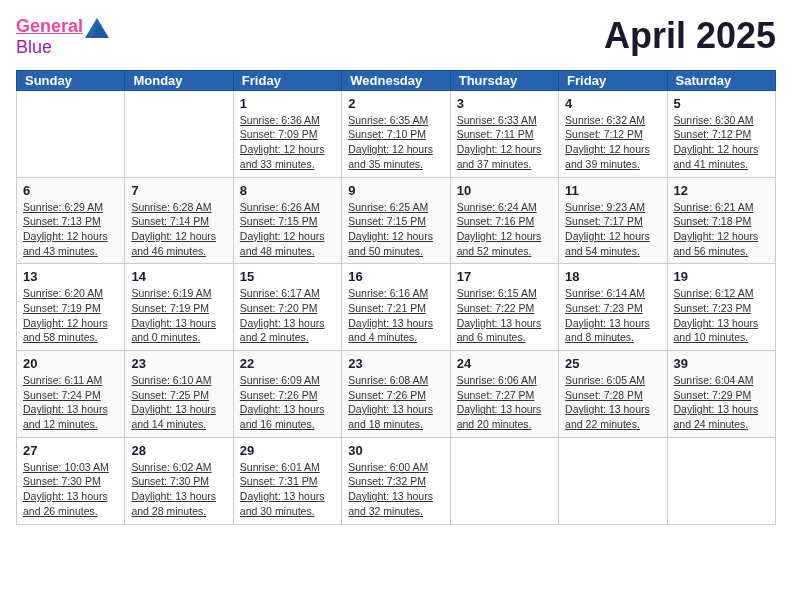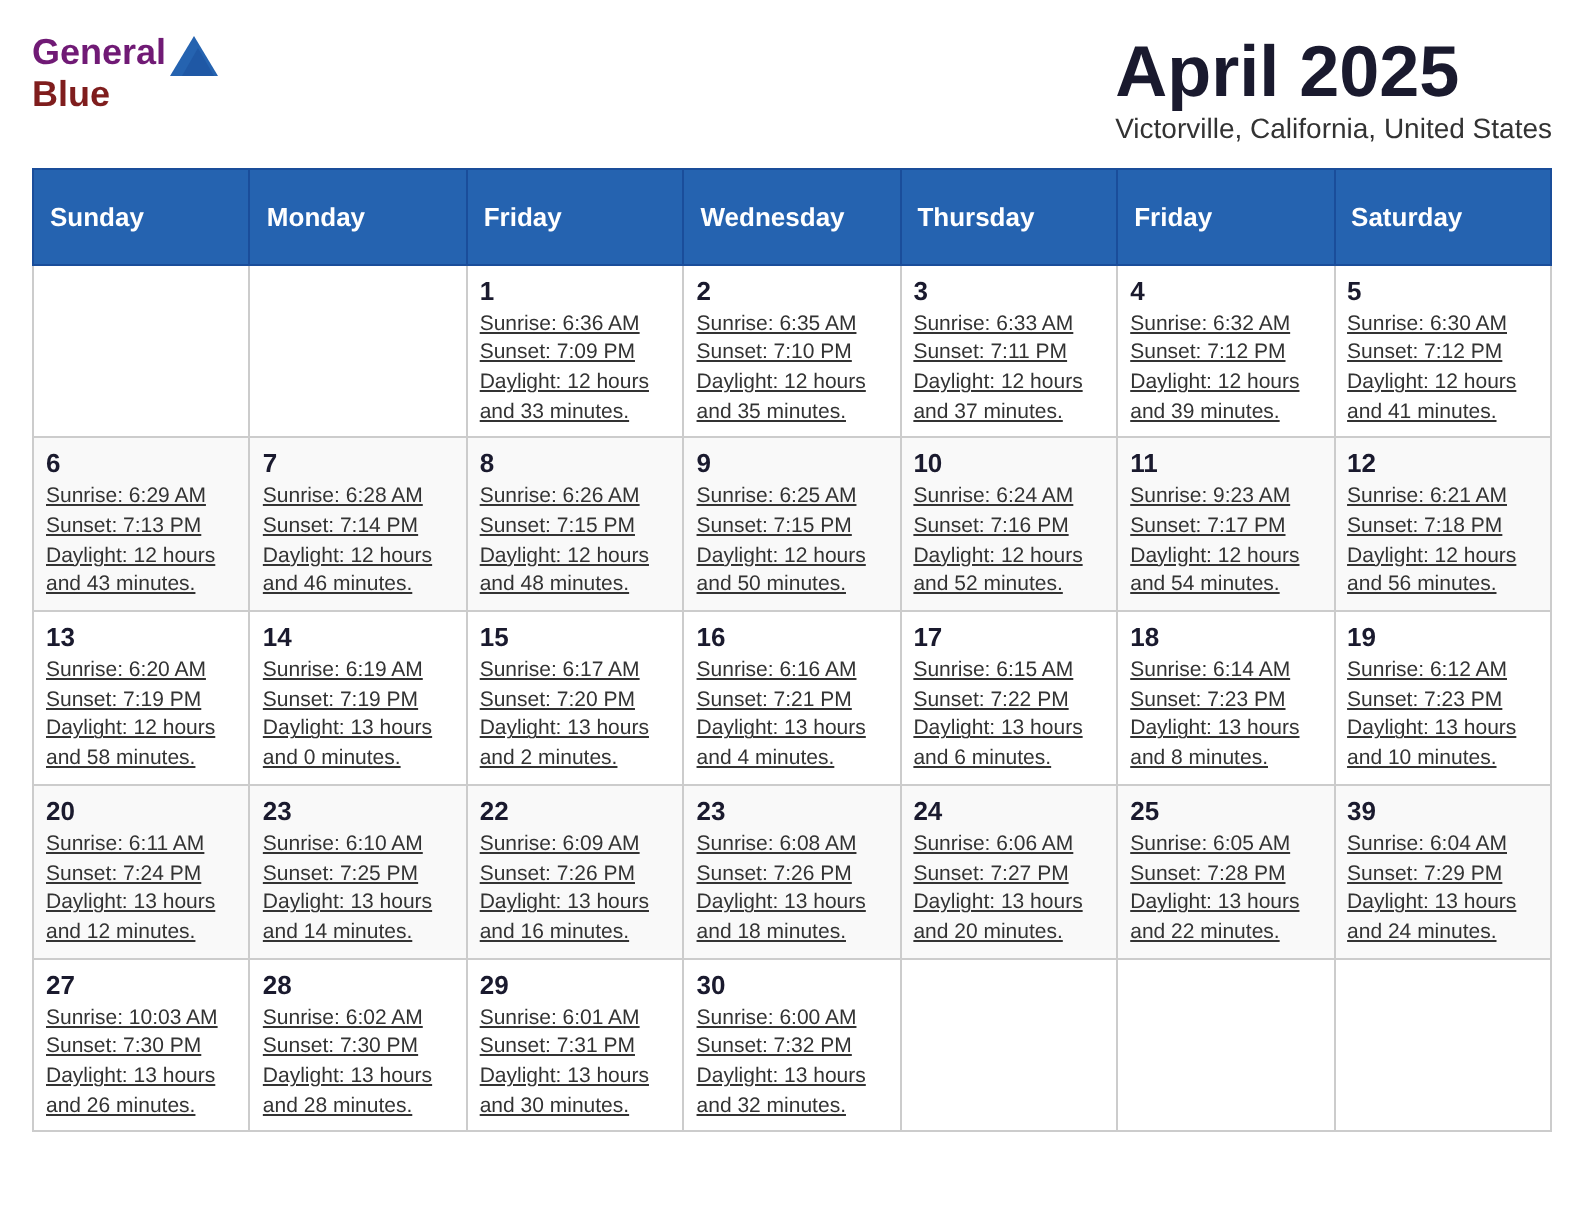--- a/index.html
+++ b/index.html
@@ -21,26 +21,27 @@
       align-items: center;
     }
     .logo-text {
       display: flex;
       flex-direction: column;
       line-height: 1.1;
     }
     .logo-general {
       font-size: 18px;
       font-weight: bold;
-      color: #701a75;
+      color: #ec4899;
+      text-decoration: underline;
     }
     .logo-blue {
       font-size: 18px;
-      font-weight: bold;
-      color: #7f1d1d;
+      font-weight: normal;
+      color: #a21caf;
     }
     .logo-icon {
       width: 24px;
       height: 20px;
       margin-left: 2px;
       margin-top: 2px;
     }
     .title-section {
       text-align: left;
     }
@@ -56,21 +57,21 @@
     }
     .calendar {
       width: 100%;
       border-collapse: collapse;
       border: 1px solid #ccc;
     }
     .calendar th {
       background-color: #2563b0;
       color: white;
       text-align: left;
-      padding: 16px 8px;
+      padding: 2px 8px;
       font-size: 13px;
       font-weight: bold;
       border: 1px solid #1a4d9a;
     }
     .calendar td {
       border: 1px solid #ccc;
       vertical-align: top;
       padding: 5px 6px;
       width: 108px;
       min-height: 80px;
@@ -107,21 +108,20 @@
         <svg class="logo-icon" viewBox="0 0 24 20" xmlns="http://www.w3.org/2000/svg">
           <polygon points="0,20 12,0 24,20" fill="#2563b0"></polygon>
           <polygon points="6,20 14,6 22,20" fill="#1a4d9a" opacity="0.5"></polygon>
         </svg>
       </span>
       <span class="logo-blue">Blue</span>
     </div>
   </div>
   <div class="title-section">
     <div class="month-title">April 2025</div>
-    <div class="location">Victorville, California, United States</div>
   </div>
 </div>
 
 <table class="calendar">
   <thead>
     <tr>
     <th>Sunday</th>
         <th>Monday</th>
         <th>Friday</th>
         <th>Wednesday</th>

